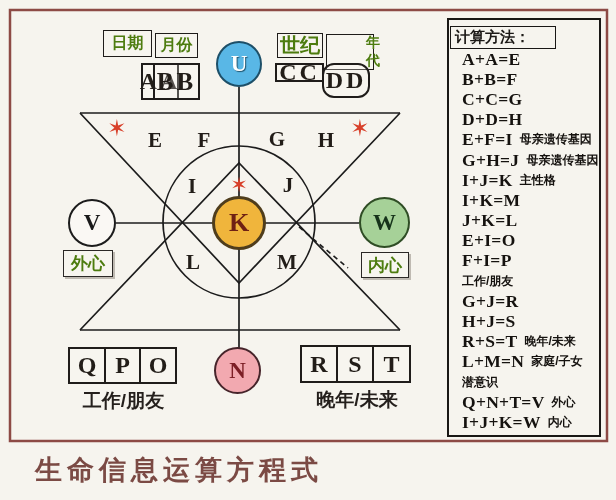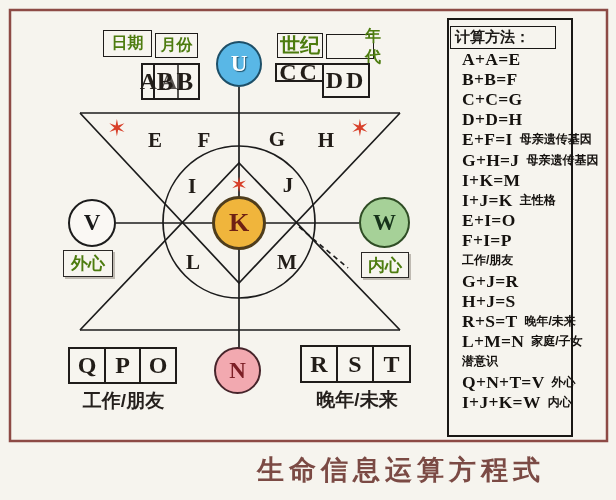--- a/index.html
+++ b/index.html
@@ -23,30 +23,30 @@
   .circle-k{background:#f0b53c;border:3.5px solid #4f3d1c;color:#6f2114;font-size:26px;}
   .circle-n{background:#f2a9b0;border:2.5px solid #46242a;color:#7c1f26;font-size:23px;}
   
   .heartbox{border:1.5px solid #2b2826;box-shadow:2px 2px 0 rgba(125,115,105,.45);
             display:flex;align-items:center;justify-content:center;z-index:3;background:#f7f5ef;}
   
   .fletter{font-family:"Liberation Serif",serif;font-weight:700;font-size:21px;color:#221d18;
            transform:translate(-50%,-50%);z-index:3;}
   .star{color:#d8402a;font-size:23px;line-height:1;transform:translate(-50%,-50%);z-index:3;}
   
-  .panel{left:447px;top:18px;width:126px;height:419px;border:2px solid #191715;z-index:3;}
+  .panel{left:447px;top:18px;width:154px;height:419px;border:2px solid #191715;z-index:3;}
   .panel-header{position:absolute;left:1px;top:6px;width:106px;height:23px;
                 border:1.5px solid #191715;display:flex;align-items:center;
                 padding-left:4px;font-size:15px;font-weight:700;color:#1c1916;box-sizing:border-box;}
   .flist{position:absolute;left:13px;top:29px;width:146px;}
   .frow{height:20.2px;display:flex;align-items:center;gap:7px;white-space:nowrap;}
   .fx{font-family:"Liberation Serif",serif;font-weight:700;font-size:17.5px;color:#15120f;
       letter-spacing:.3px;}
   .fn{font-size:12px;font-weight:700;color:#15120f;}
-  .title{left:35px;top:452px;width:510px;text-align:right;font-weight:700;font-size:27px;
+  .title{left:35px;top:452px;width:510px;text-align:left;font-weight:700;font-size:27px;
          color:#7b4a44;letter-spacing:5px;z-index:3;font-family:"Liberation Serif",serif;}
   .lbl{display:flex;align-items:center;justify-content:center;z-index:3;font-weight:700;color:#241f1c;}
 </style>
 </head>
 <body>
 
 <svg class="lines" width="616" height="500" viewBox="0 0 616 500">
   <rect x="10" y="10" width="597" height="431" fill="none" stroke="#8d4a45" stroke-width="2.5"></rect>
   <line x1="80" y1="113" x2="400" y2="113" stroke="#1c1c1c" stroke-width="1.7"></line>
   <line x1="80" y1="330" x2="400" y2="330" stroke="#1c1c1c" stroke-width="1.7"></line>
@@ -54,26 +54,26 @@
   <polyline points="80,330 239,163 400,330" fill="none" stroke="#1c1c1c" stroke-width="1.7"></polyline>
   <circle cx="239" cy="222" r="76" fill="none" stroke="#1c1c1c" stroke-width="1.7"></circle>
   <line x1="239" y1="87" x2="239" y2="348" stroke="#1c1c1c" stroke-width="1.7"></line>
   <line x1="116" y1="223" x2="359" y2="223" stroke="#1c1c1c" stroke-width="1.7"></line>
   <line x1="299" y1="227" x2="348" y2="268" stroke="#1c1c1c" stroke-width="1.6" stroke-dasharray="5 4"></line>
 </svg>
 
 <div class="abs wbox thin cjk" style="left:103px;top:30px;width:49px;height:27px;font-size:16px;">日期</div>
 <div class="abs wbox thin cjk" style="left:155px;top:33px;width:43px;height:25px;font-size:16px;">月份</div>
 <div class="abs wbox thin cjk" style="left:277px;top:33px;width:46px;height:25px;font-size:20px;">世纪</div>
-<div class="abs wbox thin cjk" style="left:326px;top:34px;width:44px;height:25px;font-size:16px;padding-left:46px;">年代</div>
+<div class="abs wbox thin cjk" style="left:326px;top:34px;width:44px;height:36px;font-size:14px;padding-left:46px;">年代</div>
 
 <div class="abs wbox serifbold" style="left:103px;top:63px;width:38px;height:37px;font-size:24px;letter-spacing:3px;margin-left:38px;">AA</div>
 <div class="abs wbox serifbold" style="left:153px;top:63px;width:47px;height:37px;font-size:25px;letter-spacing:3px;">BB</div>
 <div class="abs wbox serifbold" style="left:275px;top:63px;width:49px;height:19px;font-size:24px;letter-spacing:3px;">CC</div>
-<div class="abs wbox serifbold" style="left:322px;top:63px;width:48px;height:35px;font-size:24px;letter-spacing:3px;">DD</div>
+<div class="abs wbox serifbold" style="left:322px;top:63px;width:48px;height:35px;font-size:24px;letter-spacing:3px;border-radius:12px;">DD</div>
 
 <div class="abs circle circle-u" style="left:216px;top:41px;width:46px;height:46px;">U</div>
 <div class="abs circle circle-v" style="left:68px;top:199px;width:48px;height:48px;">V</div>
 <div class="abs circle circle-w" style="left:359px;top:197px;width:51px;height:51px;">W</div>
 <div class="abs circle circle-k" style="left:212px;top:196px;width:54px;height:54px;">K</div>
 <div class="abs circle circle-n" style="left:214px;top:347px;width:47px;height:47px;">N</div>
 
 <div class="abs heartbox cjk" style="left:63px;top:250px;width:50px;height:27px;font-size:17px;">外心</div>
 <div class="abs heartbox cjk" style="left:361px;top:252px;width:48px;height:26px;font-size:17px;">内心</div>
 
@@ -121,26 +121,30 @@
       </div>
     <div class="frow">
         <span class="fx">E+F=I</span>
         <span class="fn">母亲遗传基因</span>
       </div>
     <div class="frow">
         <span class="fx">G+H=J</span>
         <span class="fn">母亲遗传基因</span>
       </div>
     <div class="frow">
+        <span class="fx">I+J=K</span>
+        <span class="fn">主性格</span>
+      </div>
+    <div class="frow">
         <span class="fx">I+K=M</span>
         <span class="fn"></span>
       </div>
     <div class="frow">
-        <span class="fx">I+J=K</span>
-        <span class="fn">主性格</span>
+        <span class="fx">J+K=L</span>
+        <span class="fn"></span>
       </div>
     <div class="frow">
         <span class="fx">E+I=O</span>
         <span class="fn"></span>
       </div>
     <div class="frow">
         <span class="fx">F+I=P</span>
         <span class="fn"></span>
       </div>
     <div class="frow">

